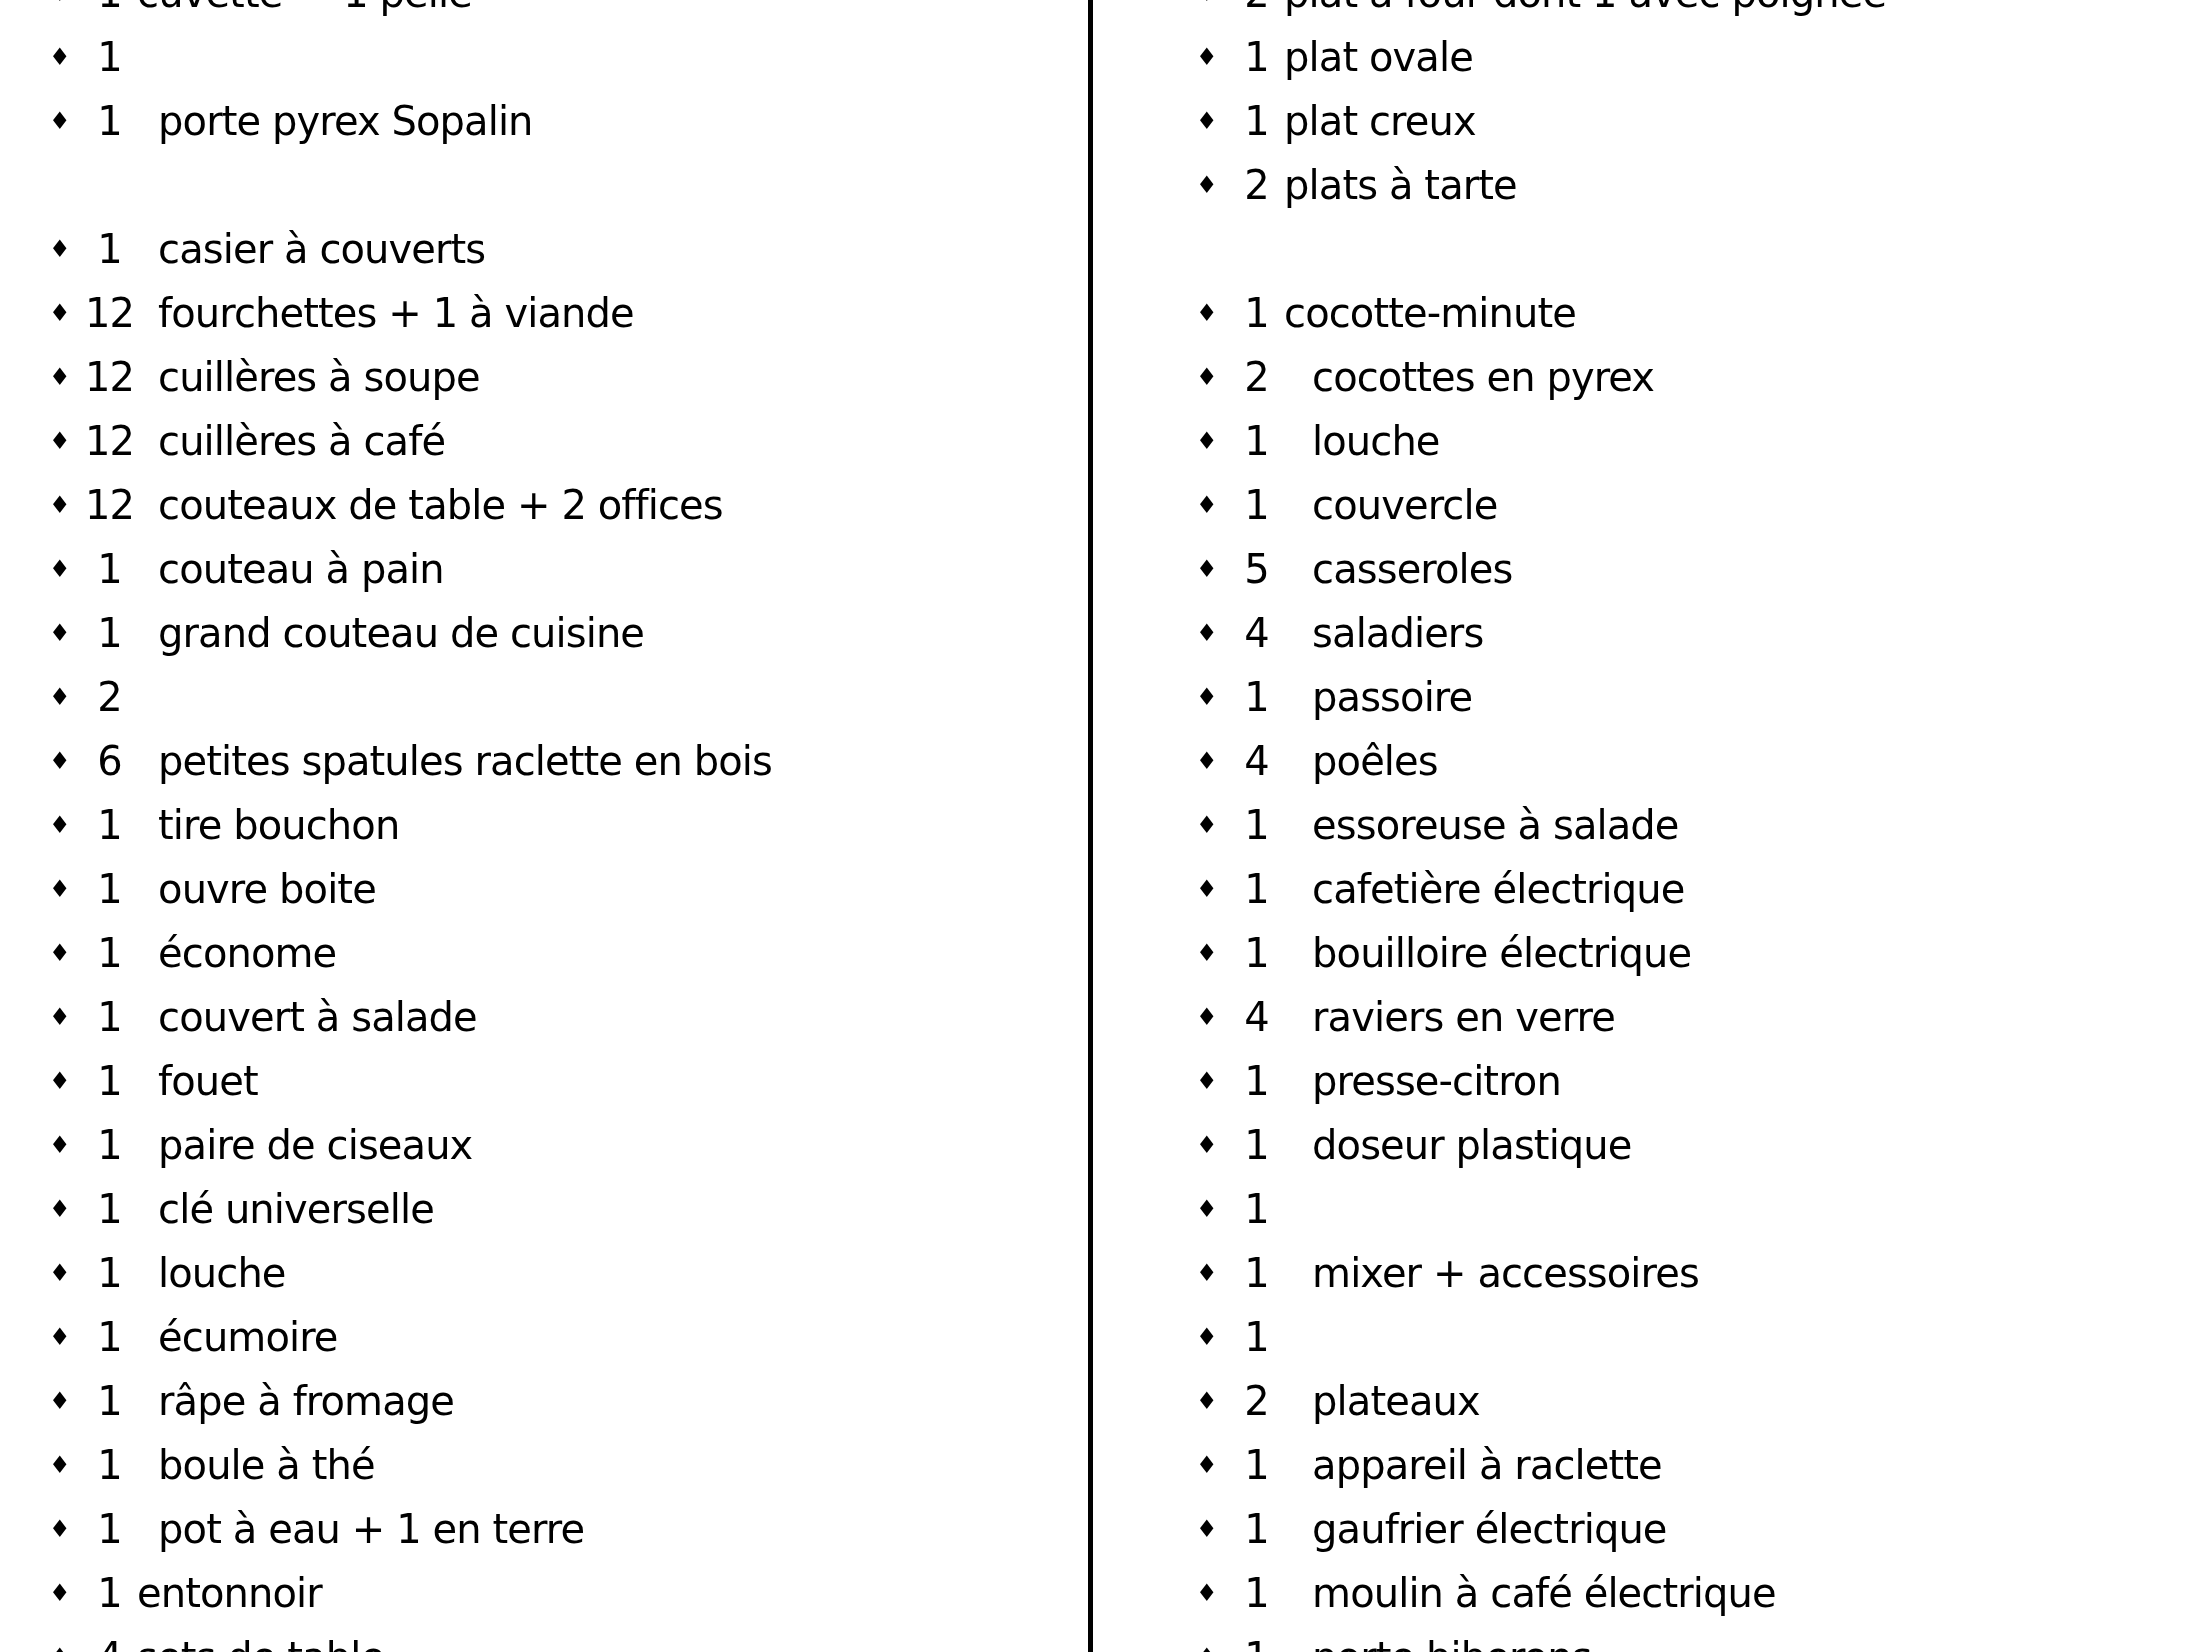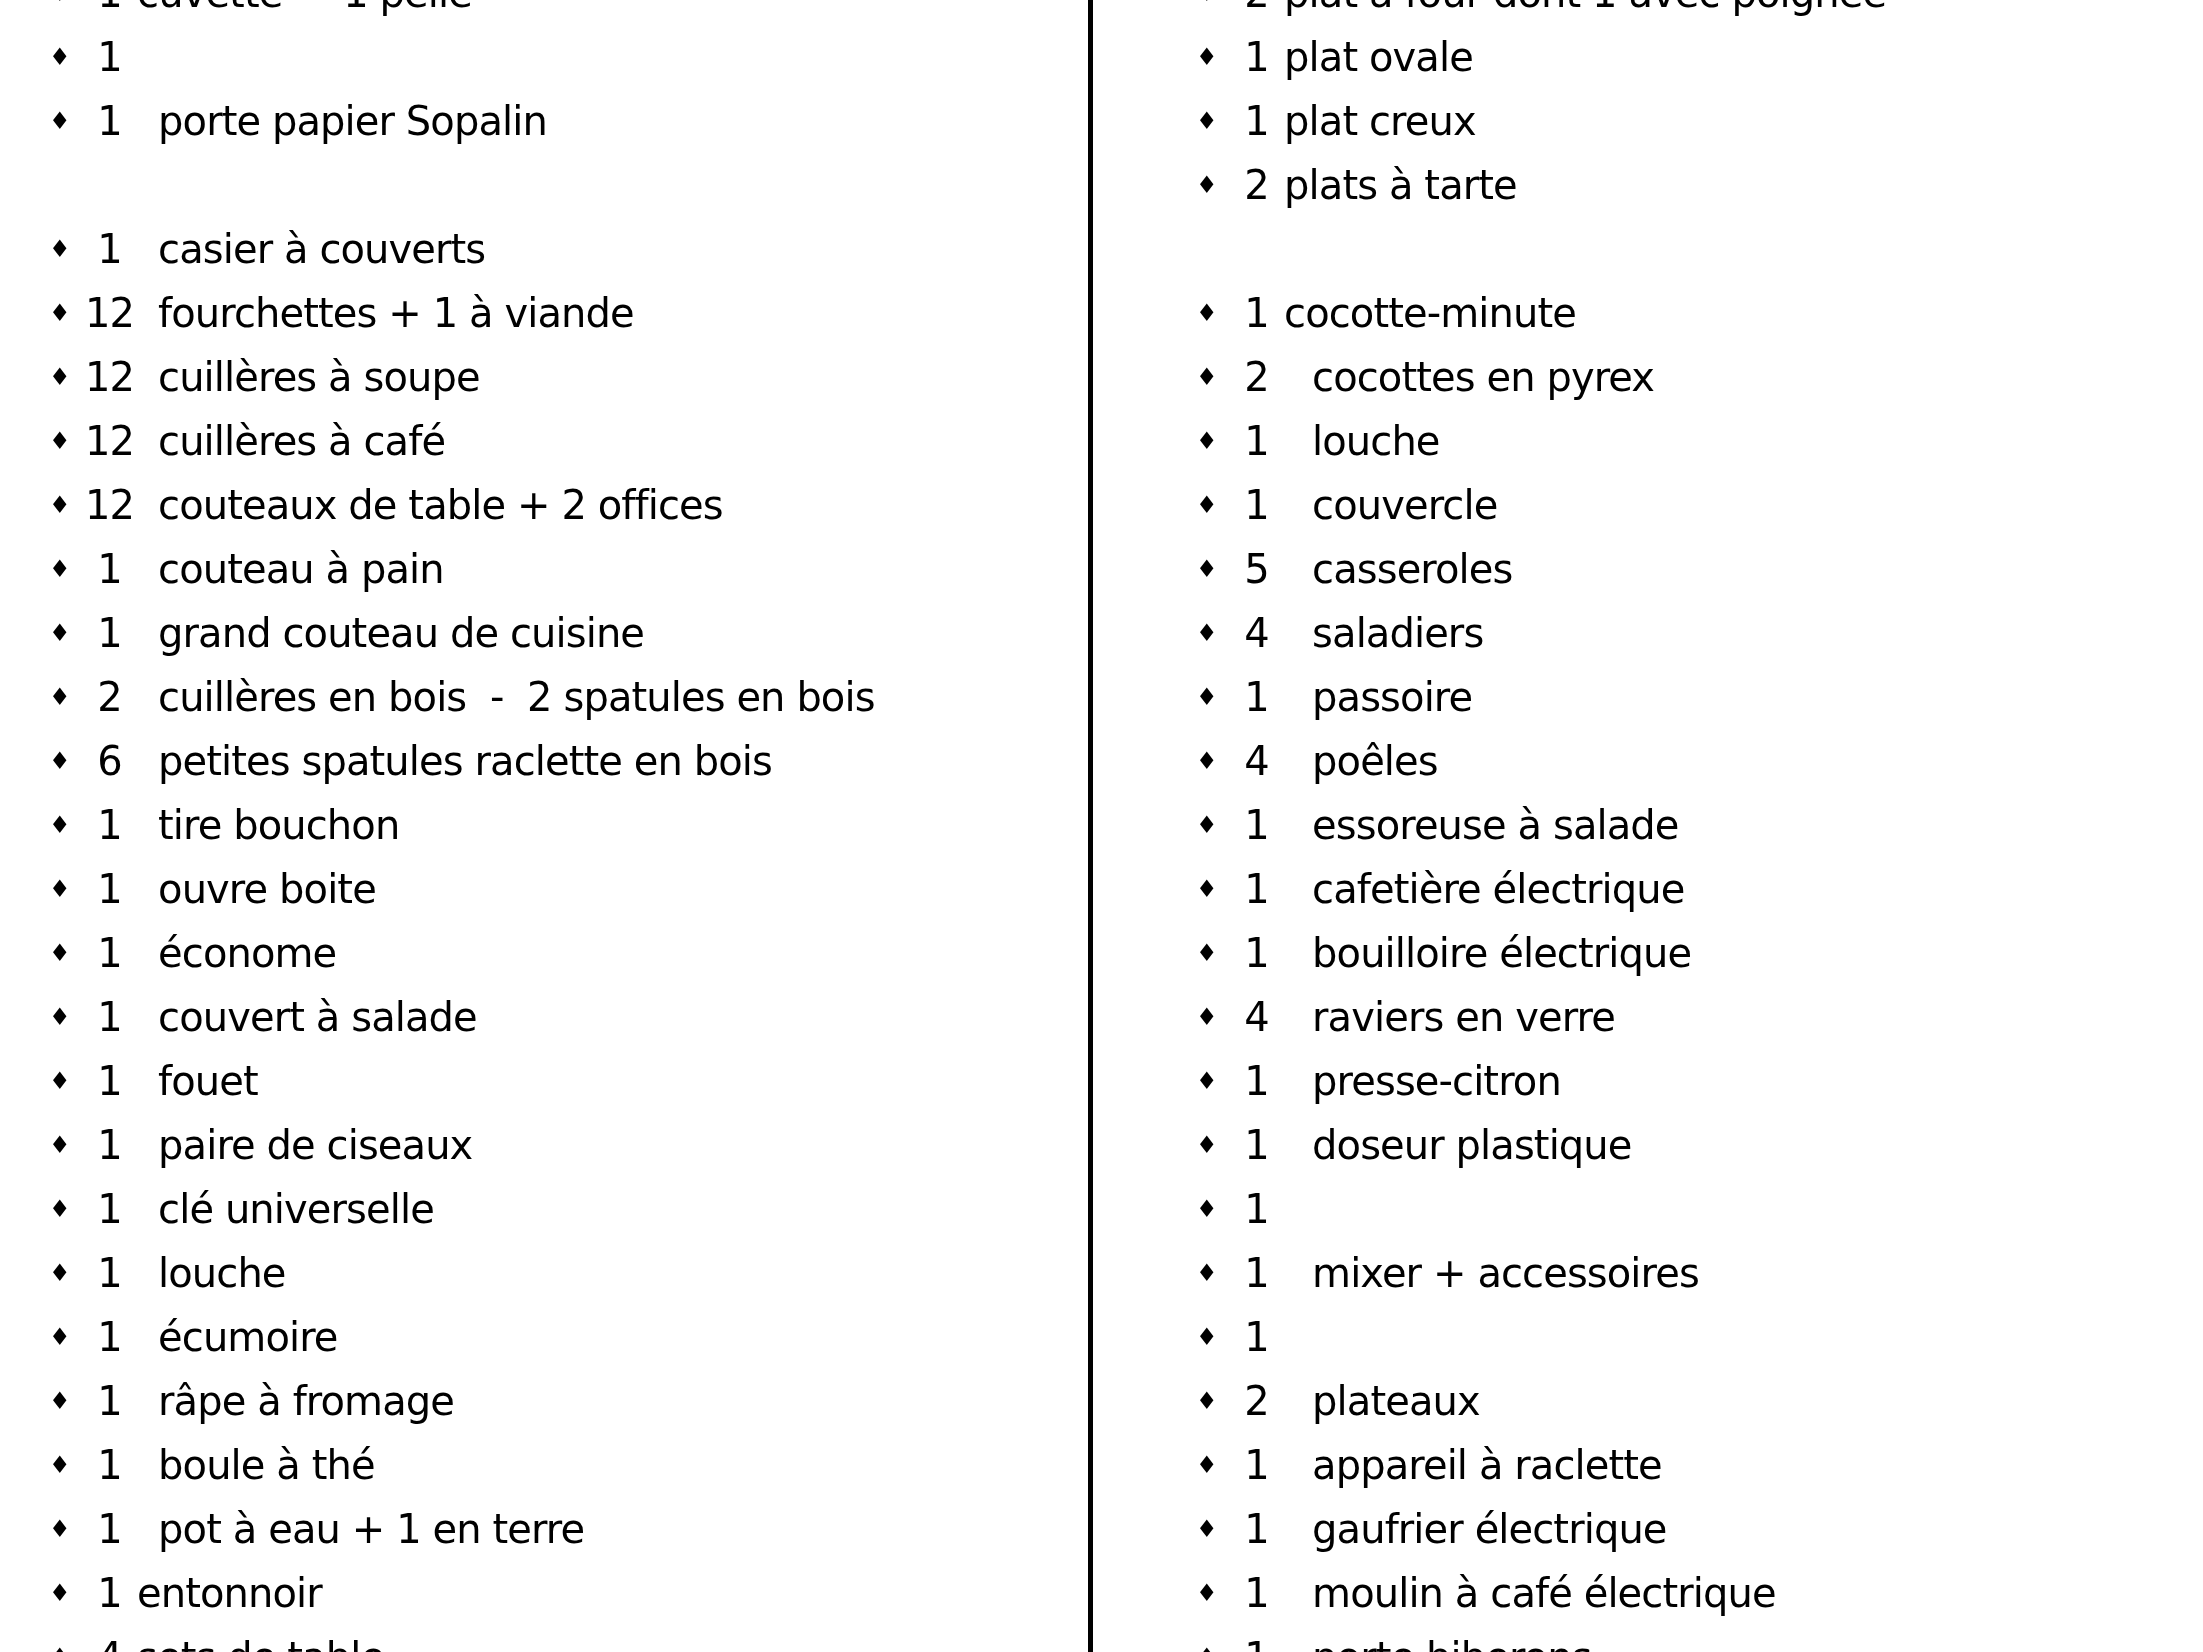--- a/index.html
+++ b/index.html
@@ -69,29 +69,29 @@
   .col.right .label { margin-left: 28px; }
   .item.tight .label { margin-left: 0; }
 </style>
 </head>
 <body>
 
 <div id="page">
   <div class="col left">
       <div class="item tight" style="--row: -1;"><span class="bullet">♦</span><span class="qty">1</span><span class="label">cuvette  -  1 pelle</span></div>
       <div class="item" style="--row: 0;"><span class="bullet">♦</span><span class="qty">1</span></div>
-      <div class="item" style="--row: 1;"><span class="bullet">♦</span><span class="qty">1</span><span class="label">porte papier Sopalin</span></div>
+      <div class="item" style="--row: 1;"><span class="bullet">♦</span><span class="qty">1</span><span class="label">porte pyrex Sopalin</span></div>
       <div class="item" style="--row: 3;"><span class="bullet">♦</span><span class="qty">1</span><span class="label">casier à couverts</span></div>
       <div class="item" style="--row: 4;"><span class="bullet">♦</span><span class="qty">12</span><span class="label">fourchettes + 1 à viande</span></div>
       <div class="item" style="--row: 5;"><span class="bullet">♦</span><span class="qty">12</span><span class="label">cuillères à soupe</span></div>
       <div class="item" style="--row: 6;"><span class="bullet">♦</span><span class="qty">12</span><span class="label">cuillères à café</span></div>
       <div class="item" style="--row: 7;"><span class="bullet">♦</span><span class="qty">12</span><span class="label">couteaux de table + 2 offices</span></div>
       <div class="item" style="--row: 8;"><span class="bullet">♦</span><span class="qty">1</span><span class="label">couteau à pain</span></div>
       <div class="item" style="--row: 9;"><span class="bullet">♦</span><span class="qty">1</span><span class="label">grand couteau de cuisine</span></div>
-      <div class="item" style="--row: 10;"><span class="bullet">♦</span><span class="qty">2</span><span class="label">cuillères en bois  -  2 spatules en bois</span></div>
+      <div class="item" style="--row: 10;"><span class="bullet">♦</span><span class="qty">2</span></div>
       <div class="item" style="--row: 11;"><span class="bullet">♦</span><span class="qty">6</span><span class="label">petites spatules raclette en bois</span></div>
       <div class="item" style="--row: 12;"><span class="bullet">♦</span><span class="qty">1</span><span class="label">tire bouchon</span></div>
       <div class="item" style="--row: 13;"><span class="bullet">♦</span><span class="qty">1</span><span class="label">ouvre boite</span></div>
       <div class="item" style="--row: 14;"><span class="bullet">♦</span><span class="qty">1</span><span class="label">économe</span></div>
       <div class="item" style="--row: 15;"><span class="bullet">♦</span><span class="qty">1</span><span class="label">couvert à salade</span></div>
       <div class="item" style="--row: 16;"><span class="bullet">♦</span><span class="qty">1</span><span class="label">fouet</span></div>
       <div class="item" style="--row: 17;"><span class="bullet">♦</span><span class="qty">1</span><span class="label">paire de ciseaux</span></div>
       <div class="item" style="--row: 18;"><span class="bullet">♦</span><span class="qty">1</span><span class="label">clé universelle</span></div>
       <div class="item" style="--row: 19;"><span class="bullet">♦</span><span class="qty">1</span><span class="label">louche</span></div>
       <div class="item" style="--row: 20;"><span class="bullet">♦</span><span class="qty">1</span><span class="label">écumoire</span></div>

